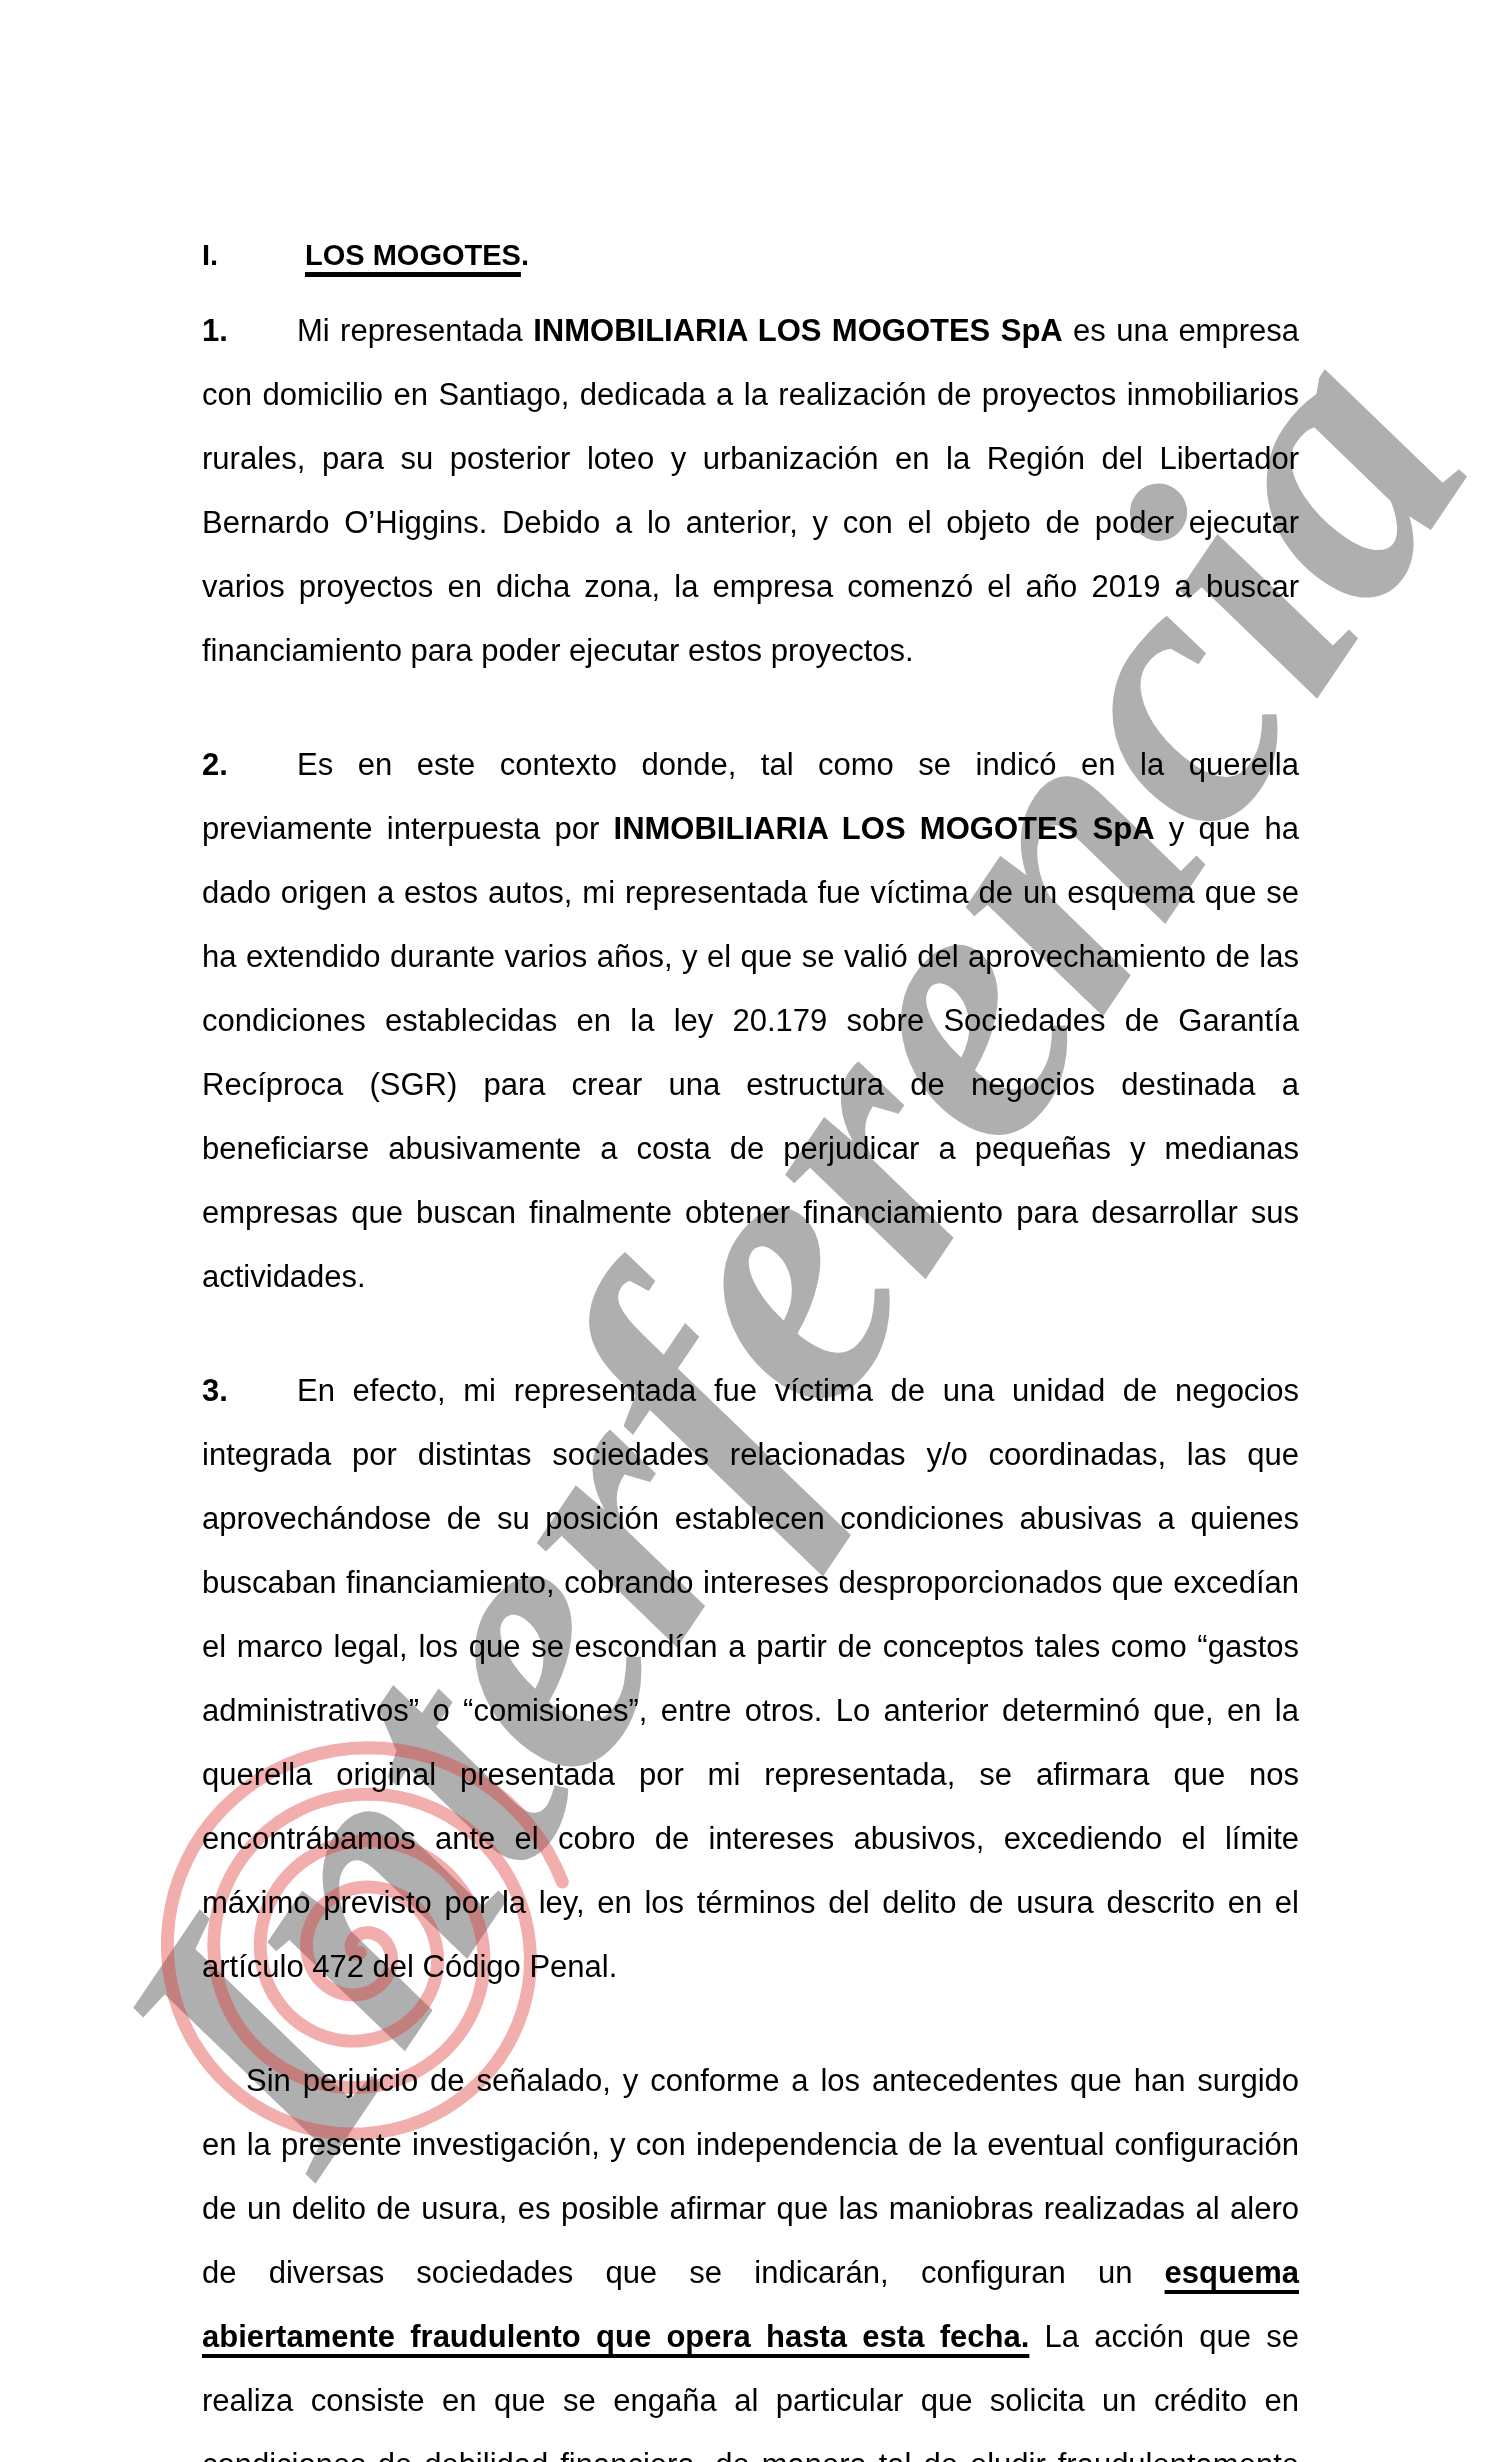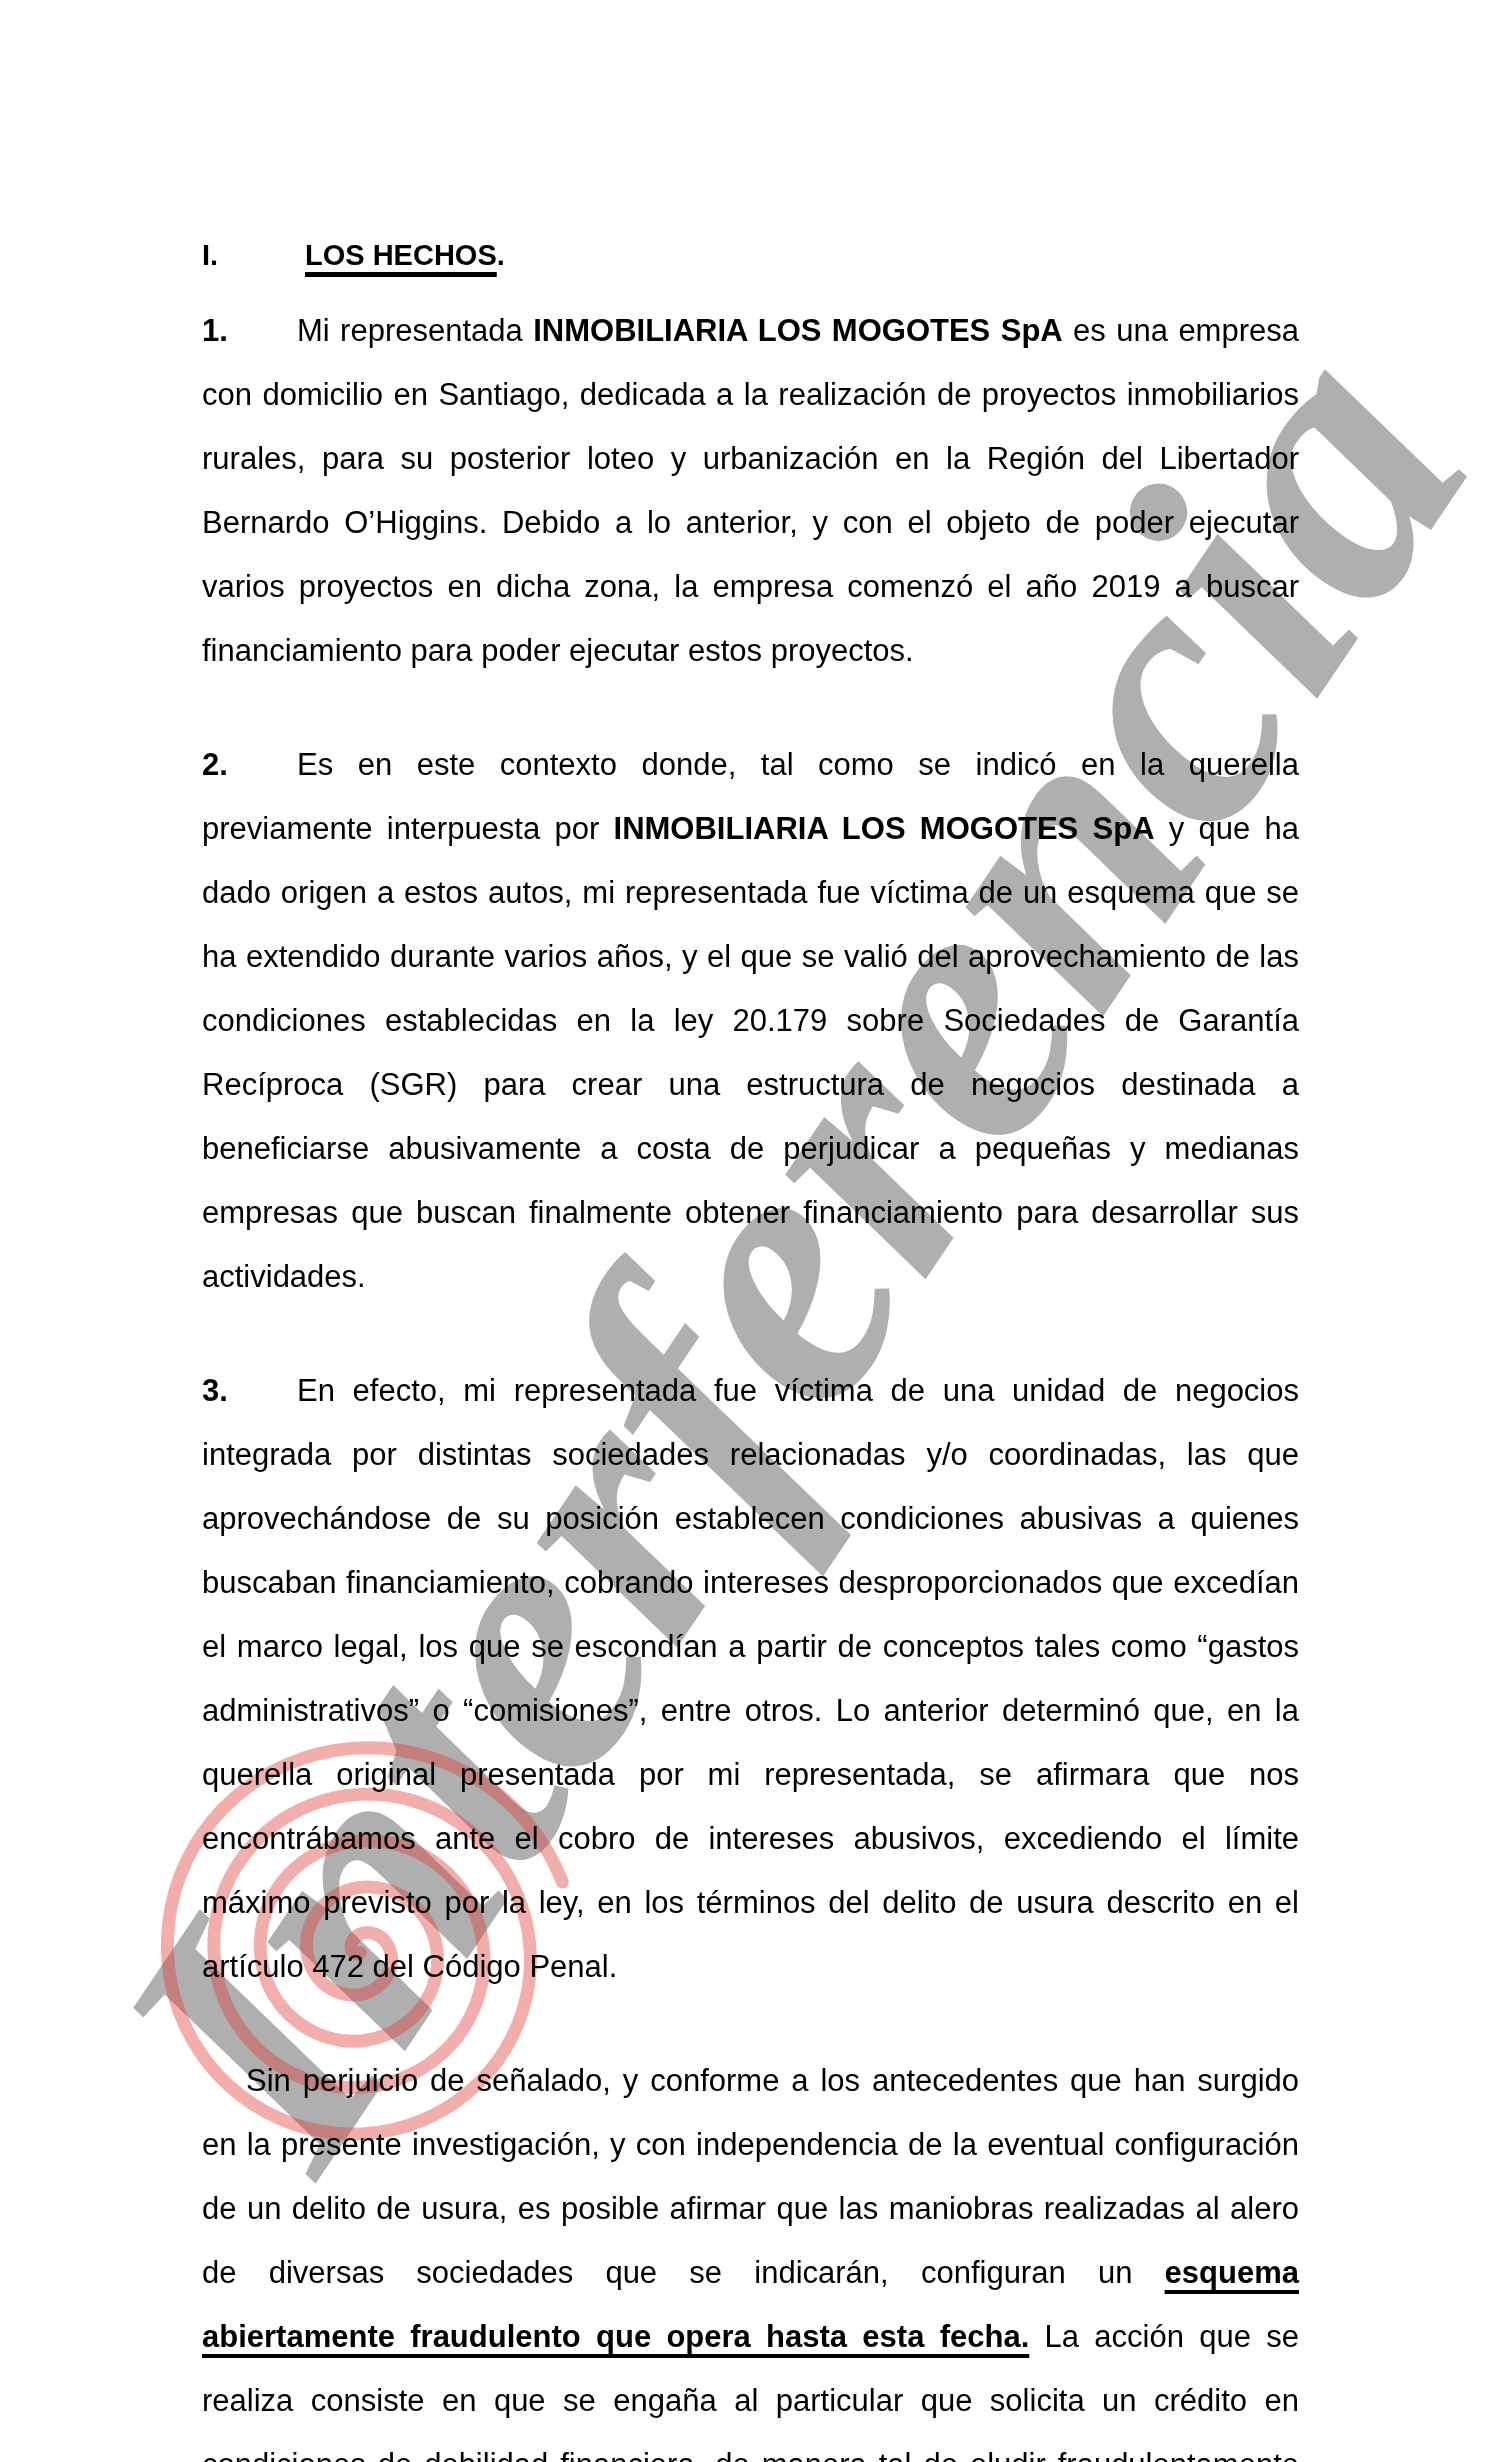--- a/index.html
+++ b/index.html
@@ -76,21 +76,21 @@
 
   <div class="watermark" style="color: rgb(175, 175, 175);">Interferencia</div>
 
   <svg class="stamp" width="469" height="469" viewBox="0 0 800 800">
     <path id="stamp-spiral" fill="none" stroke-width="22" stroke-opacity="0.42" stroke-linecap="round" d="M400.0 400.0 L399.3 400.8 L398.6 401.4 L397.7 402.0 L396.7 402.4 L395.7 402.6 L394.6 402.7 L393.4 402.6 L392.3 402.4 L391.1 402.0 L390.0 401.4 L388.9 400.7 L387.9 399.8 L386.9 398.7 L386.1 397.5 L385.3 396.1 L384.8 394.6 L384.3 393.0 L384.0 391.3 L383.9 389.5 L384.0 387.6 L384.3 385.7 L384.8 383.8 L385.5 381.8 L386.5 379.9 L387.6 378.0 L389.0 376.1 L390.6 374.4 L392.4 372.8 L394.4 371.2 L396.6 369.9 L399.0 368.7 L401.5 367.7 L404.2 366.9 L407.1 366.4 L410.0 366.1 L413.1 366.1 L416.2 366.3 L419.3 366.8 L422.5 367.7 L425.6 368.8 L428.8 370.2 L431.8 371.9 L434.8 373.9 L437.6 376.3 L440.3 378.9 L442.7 381.8 L445.0 384.9 L447.1 388.3 L448.8 392.0 L450.3 395.8 L451.5 399.8 L452.4 404.0 L452.9 408.4 L453.0 412.8 L452.8 417.3 L452.2 421.9 L451.2 426.4 L449.7 431.0 L447.9 435.4 L445.7 439.8 L443.1 444.1 L440.1 448.2 L436.7 452.0 L432.9 455.7 L428.8 459.0 L424.4 462.1 L419.6 464.8 L414.6 467.1 L409.3 469.1 L403.8 470.6 L398.1 471.7 L392.3 472.3 L386.4 472.5 L380.3 472.1 L374.3 471.3 L368.3 469.9 L362.3 468.0 L356.4 465.7 L350.7 462.8 L345.1 459.4 L339.8 455.5 L334.8 451.1 L330.1 446.3 L325.7 441.0 L321.8 435.4 L318.2 429.4 L315.2 423.0 L312.6 416.3 L310.6 409.4 L309.1 402.3 L308.2 394.9 L307.9 387.5 L308.2 379.9 L309.1 372.4 L310.7 364.8 L312.9 357.4 L315.7 350.0 L319.1 342.9 L323.2 335.9 L327.8 329.3 L333.1 323.0 L338.8 317.1 L345.1 311.6 L351.9 306.6 L359.1 302.1 L366.8 298.2 L374.8 294.9 L383.1 292.2 L391.7 290.2 L400.5 288.9 L409.5 288.3 L418.5 288.4 L427.6 289.2 L436.7 290.8 L445.7 293.2 L454.6 296.3 L463.2 300.1 L471.6 304.7 L479.7 310.0 L487.3 315.9 L494.6 322.5 L501.3 329.8 L507.4 337.6 L513.0 345.9 L517.9 354.8 L522.1 364.0 L525.6 373.7 L528.3 383.7 L530.2 394.0 L531.3 404.4 L531.5 415.0 L530.9 425.7 L529.4 436.3 L527.0 446.9 L523.8 457.3 L519.7 467.5 L514.7 477.4 L509.0 487.0 L502.4 496.1 L495.1 504.7 L487.0 512.8 L478.3 520.2 L468.9 527.0 L458.9 533.0 L448.5 538.2 L437.5 542.7 L426.2 546.2 L414.5 548.8 L402.6 550.5 L390.5 551.2 L378.3 551.0 L366.1 549.8 L353.9 547.5 L341.9 544.3 L330.1 540.1 L318.6 534.9 L307.5 528.8 L296.8 521.8 L286.7 513.9 L277.2 505.1 L268.4 495.6 L260.3 485.3 L253.0 474.3 L246.6 462.7 L241.1 450.5 L236.6 437.9 L233.1 424.9 L230.7 411.5 L229.3 397.9 L229.0 384.2 L229.8 370.4 L231.7 356.7 L234.8 343.0 L238.9 329.6 L244.2 316.5 L250.5 303.7 L257.9 291.5 L266.2 279.8 L275.6 268.8 L285.8 258.5 L296.9 248.9 L308.8 240.3 L321.5 232.6 L334.7 225.9 L348.6 220.3 L362.9 215.8 L377.6 212.4 L392.6 210.2 L407.9 209.2 L423.2 209.5 L438.6 210.9 L453.8 213.6 L468.9 217.6 L483.7 222.8 L498.1 229.2 L512.0 236.7 L525.3 245.4 L538.0 255.2 L549.9 266.0 L560.9 277.8 L571.0 290.5 L580.1 304.0 L588.1 318.3 L595.0 333.3 L600.7 348.8 L605.1 364.9 L608.3 381.3 L610.1 398.0 L610.6 414.9 L609.8 431.8 L607.5 448.7 L603.9 465.4 L599.0 481.9 L592.7 498.0 L585.1 513.6 L576.3 528.6 L566.2 543.0 L554.9 556.5 L542.6 569.2 L529.2 580.8 L514.9 591.5 L499.6 600.9 L483.6 609.2 L467.0 616.2 L449.7 621.8 L431.9 626.1 L413.8 628.9 L395.5 630.3 L377.0 630.2 L358.5 628.6 L340.1 625.6 L321.9 621.0 L304.1 615.0 L286.7 607.5 L270.0 598.6 L253.9 588.4 L238.6 576.9 L224.3 564.1 L210.9 550.2 L198.7 535.1 L187.6 519.1 L177.9 502.2 L169.5 484.4 L162.5 466.0 L157.0 447.0 L153.0 427.6 L150.6 407.8 L149.7 387.8 L150.5 367.7 L152.9 347.6 L156.9 327.8 L162.5 308.2 L169.7 289.1 L178.4 270.5 L188.7 252.7 L200.3 235.6 L213.4 219.5 L227.7 204.4 L243.3 190.4 L260.0 177.7 L277.8 166.3 L296.4 156.4 L315.9 147.9 L336.1 141.1 L356.8 135.8 L378.0 132.2 L399.5 130.3 L421.1 130.1 L442.8 131.6 L464.3 134.9 L485.6 139.9 L506.5 146.7 L526.9 155.1 L546.6 165.2 L565.5 176.8 L583.5 190.0 L600.4 204.6 L616.1 220.6 L630.6 237.9 L643.7 256.3 L655.3 275.8 L665.3 296.2 L673.7 317.5 L680.5 339.4 L685.4 361.9 L688.5 384.8 L689.8 407.9 L689.3 431.1 L686.9 454.4 L682.6 477.4 L676.4 500.1 L668.5 522.2 L658.7 543.8 L647.3 564.6 L634.1 584.4 L619.4 603.2 L603.1 620.9 L585.4 637.2 L566.4 652.1 L546.2 665.5 L525.0 677.2 L502.8 687.3 L479.7 695.5 L456.1 702.0 L431.8 706.5 L407.3 709.1 L382.5 709.7 L357.7 708.3 L333.0 704.9 L308.5 699.5 L284.5 692.2 L261.1 682.9 L238.4 671.8 L216.6 658.8 L195.8 644.1 L176.3 627.8 L158.0 609.8 L141.2 590.4 L126.0 569.6 L112.4 547.7 L100.6 524.6 L90.6 500.6 L82.6 475.8 L76.6 450.3 L72.6 424.4 L70.7 398.1 L70.8 371.7 L73.2 345.4 L77.6 319.2 L84.1 293.3 L92.7 268.0 L103.4 243.4 L116.0 219.7 L130.5 197.0 L146.8 175.4 L164.9 155.2 L184.6 136.4 L205.7 119.2 L228.3 103.7 L252.1 90.0 L277.0 78.2 L302.8 68.4 L329.4 60.7 L356.6 55.2 L384.3 51.8 L412.2 50.7 L440.2 51.7 L468.1 55.1 L495.7 60.6 L522.9 68.4 L549.4 78.4 L575.1 90.5 L599.9 104.6 L623.5 120.8 L645.7 138.8 L666.6 158.6 L685.8 180.0 L703.3 203.0 L719.0 227.4 L732.7 253.1 L744.3 279.8" stroke="#e03c3c"></path>
   </svg>
 
   <div class="content">
 
     <div class="heading">
-      <span class="hnum">I.</span><span class="htitle">LOS HECHOS</span><span>.</span>
+      <span class="hnum">I.</span><span class="htitle">LOS MOGOTES</span><span>.</span>
     </div>
 
     <p class="para">
       <span class="pnum">1.</span><span>Mi representada </span><span class="bold">INMOBILIARIA LOS MOGOTES SpA</span><span> es una empresa con domicilio en Santiago, dedicada a la realización de proyectos inmobiliarios rurales, para su posterior loteo y urbanización en la Región del Libertador Bernardo O’Higgins. Debido a lo anterior, y con el objeto de poder ejecutar varios proyectos en dicha zona, la empresa comenzó el año 2019 a buscar financiamiento para poder ejecutar estos proyectos.</span>
     </p>
 
     <p class="para">
       <span class="pnum">2.</span><span>Es en este contexto donde, tal como se indicó en la querella previamente interpuesta por </span><span class="bold">INMOBILIARIA LOS MOGOTES SpA</span><span> y que ha dado origen a estos autos,  mi representada fue víctima de un esquema que se ha extendido durante varios años, y el que se valió del aprovechamiento de las condiciones establecidas en la ley 20.179 sobre Sociedades de Garantía Recíproca (SGR) para crear una estructura de negocios destinada a beneficiarse abusivamente a costa de perjudicar a pequeñas y medianas empresas que buscan finalmente obtener financiamiento para desarrollar sus actividades.</span>
     </p>
 

